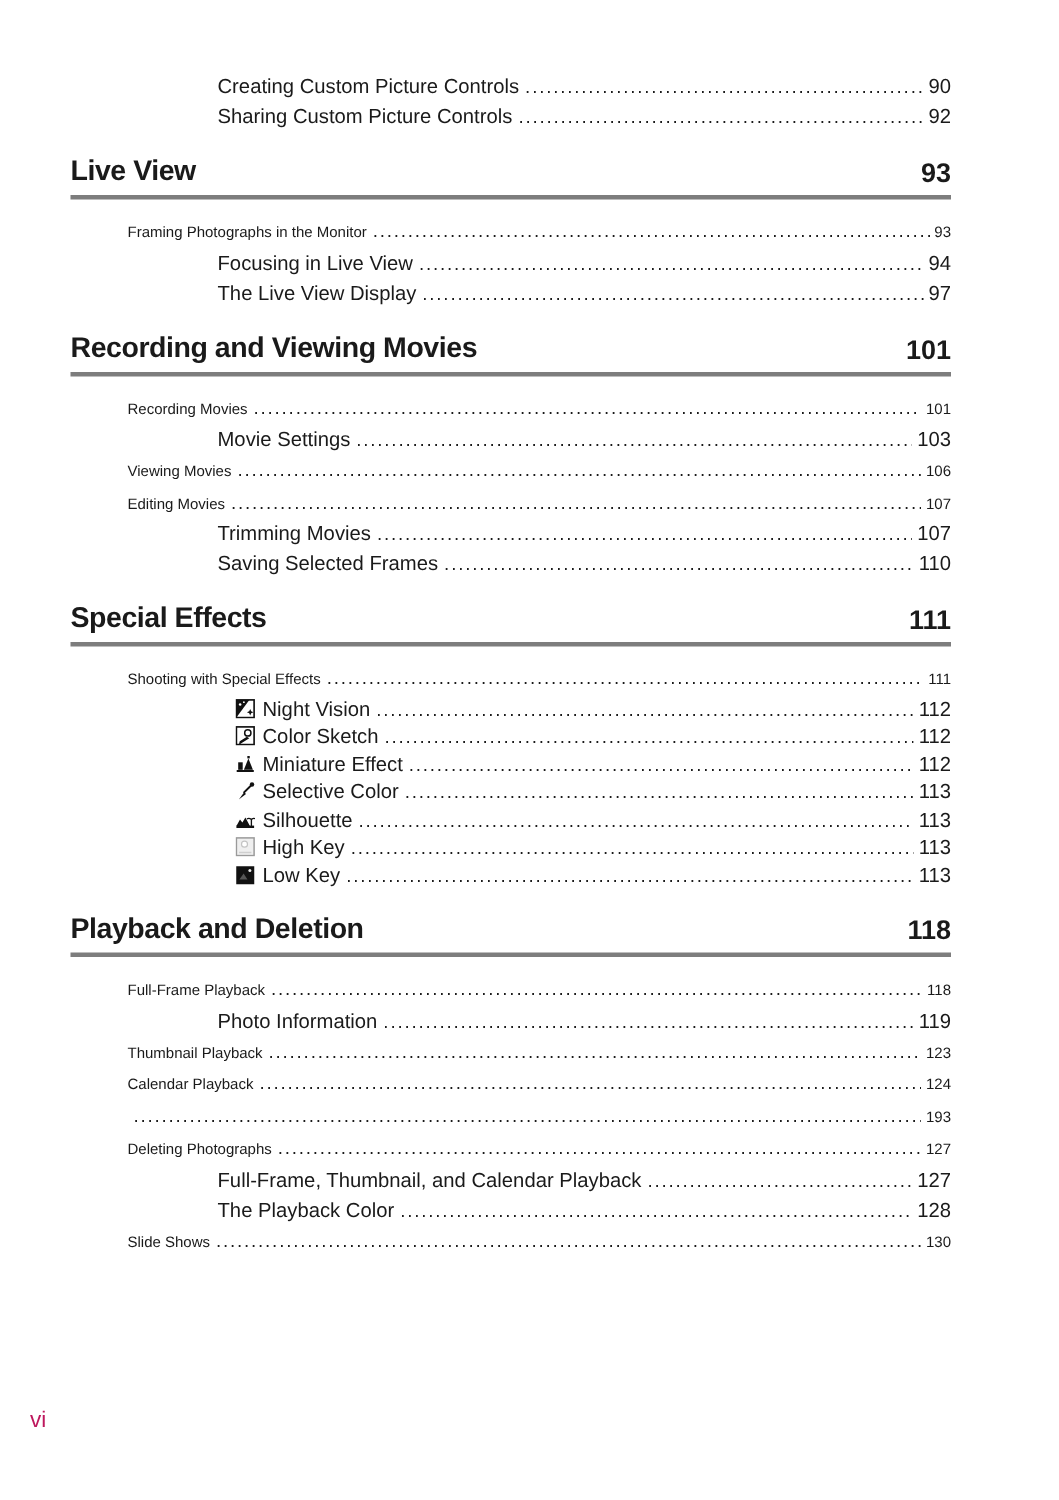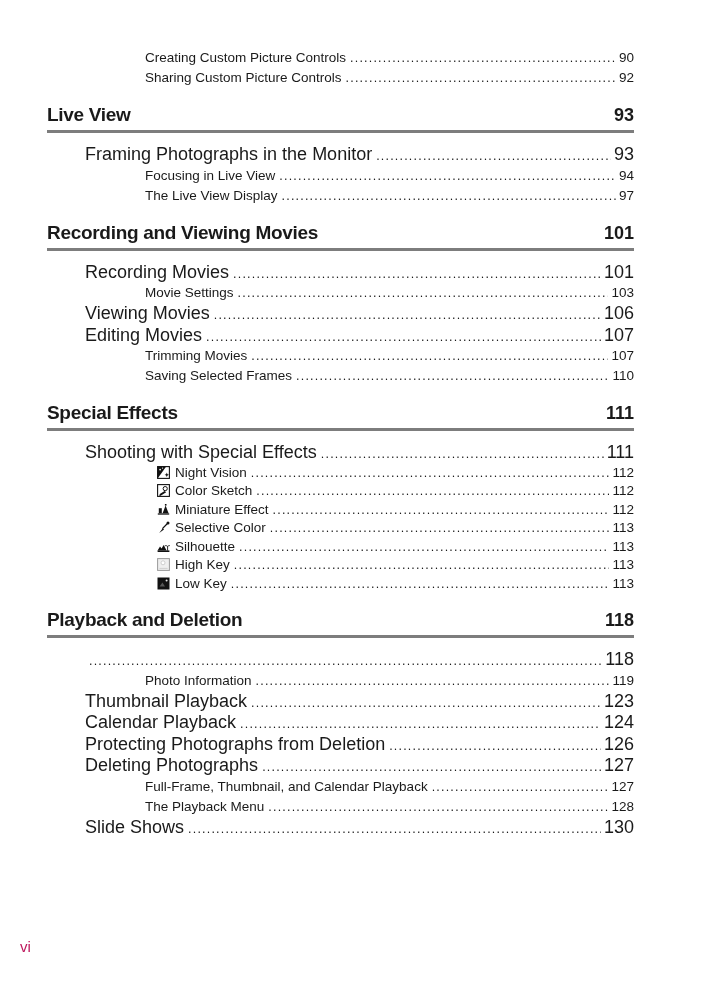--- a/index.html
+++ b/index.html
@@ -40,21 +40,21 @@
     margin-top: 4px;
     margin-bottom: 11px;
   }
   .entry {
     display: flex;
     align-items: baseline;
     justify-content: flex-end;
   }
   .entry .label { white-space: nowrap; }
   .entry .pg { white-space: nowrap; }
-  .l1 { padding-left: 38px; font-size: 18px; height: 21.5px; line-height: 21.5px; }
+  .l1 { padding-left: 38px; font-size: 10px; height: 21.5px; line-height: 21.5px; }
   .l2 { padding-left: 98px; font-size: 13.5px; height: 20px;  line-height: 20px; }
   .l3 { padding-left: 110px; font-size: 13.5px; height: 18.5px; line-height: 18.5px; }
   .dots {
     flex: 1 1 auto;
     overflow: hidden;
     white-space: nowrap;
     margin: 0 3px 0 4px;
     min-width: 10px;
   }
   .dots::after {
@@ -231,55 +231,55 @@
         <span class="pg">113</span>
       </div>
     </div>
     <div class="section">
       <div class="shead">
         <h2 class="stitle">Playback and Deletion</h2>
         <span class="spage">118</span>
       </div>
       <div class="rule"></div>
       <div class="entry l1">
+        <span class="label"><span>Full-Frame Playback</span></span>
         <span class="dots"></span>
         <span class="pg">118</span>
       </div>
       <div class="entry l2">
         <span class="label"><span>Photo Information</span></span>
         <span class="dots"></span>
         <span class="pg">119</span>
       </div>
       <div class="entry l1">
         <span class="label"><span>Thumbnail Playback</span></span>
         <span class="dots"></span>
         <span class="pg">123</span>
       </div>
       <div class="entry l1">
         <span class="label"><span>Calendar Playback</span></span>
         <span class="dots"></span>
         <span class="pg">124</span>
       </div>
       <div class="entry l1">
-        <span class="label"><span>Protecting Photographs from Deletion</span></span>
-        <span class="dots"></span>
-        <span class="pg">126</span>
+        <span class="dots"></span>
+        <span class="pg">193</span>
       </div>
       <div class="entry l1">
         <span class="label"><span>Deleting Photographs</span></span>
         <span class="dots"></span>
         <span class="pg">127</span>
       </div>
       <div class="entry l2">
         <span class="label"><span>Full-Frame, Thumbnail, and Calendar Playback</span></span>
         <span class="dots"></span>
         <span class="pg">127</span>
       </div>
       <div class="entry l2">
-        <span class="label"><span>The Playback Menu</span></span>
+        <span class="label"><span>The Playback Color</span></span>
         <span class="dots"></span>
         <span class="pg">128</span>
       </div>
       <div class="entry l1">
         <span class="label"><span>Slide Shows</span></span>
         <span class="dots"></span>
         <span class="pg">130</span>
       </div>
     </div>
   </div>

